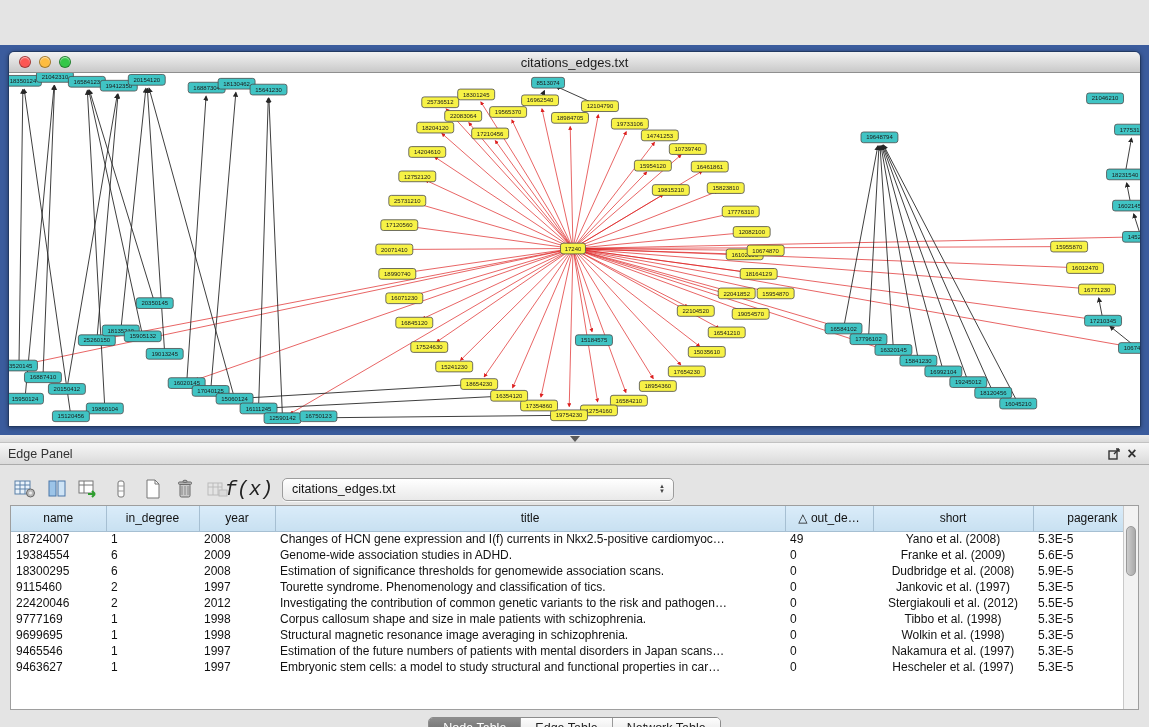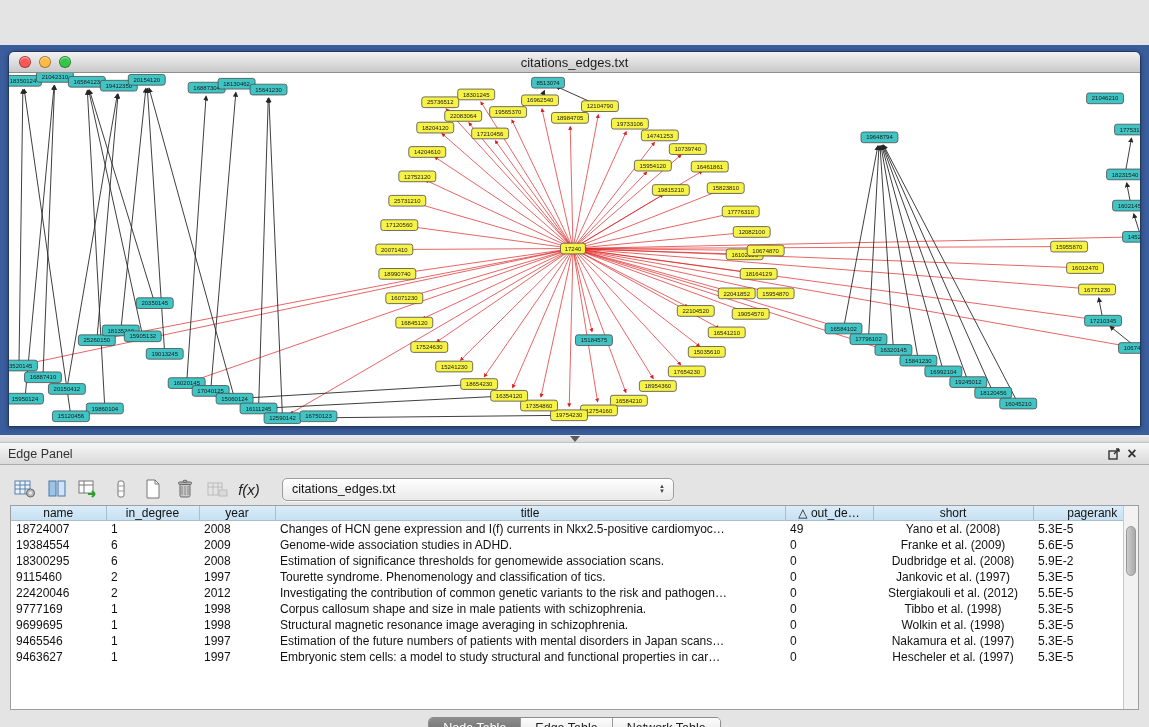--- a/index.html
+++ b/index.html
@@ -33,32 +33,32 @@
   .panel-header .ph-spacer { flex:1; }
   .panel-header .ph-btn { width:18px; height:16px; display:flex; align-items:center; justify-content:center;
                           color:#333; cursor:default; }
   .panel-header .close-x { font-size:16px; font-weight:bold; line-height:14px; }
 
   .panel-body { flex:1; background:#e4e4e4; display:flex; flex-direction:column; padding:8px 10px 6px 10px; }
 
   .toolbar { height:32px; flex:0 0 32px; display:flex; align-items:center; gap:6px; padding:0 2px; }
   .tool-btn { width:26px; height:26px; display:flex; align-items:center; justify-content:center; border-radius:4px; }
   .tool-btn svg { display:block; }
-  .fx-btn { font-family:Liberation Sans, sans-serif; font-style:italic; font-size:15px; color:#222; padding:0 4px; }
+  .fx-btn { font-family:Liberation Mono, monospace; font-style:italic; font-size:20px; color:#222; padding:0 4px; }
   .combo { margin-left:14px; width:392px; height:23px; background:linear-gradient(#ffffff,#e9e9e9);
            border:1px solid #9c9c9c; border-radius:5px; display:flex; align-items:center; padding-left:9px;
            font-size:12.5px; color:#111; box-shadow:0 1px 1px rgba(255,255,255,.8); }
   .combo .cb-text { flex:1; }
   .combo .cb-arrows { width:18px; display:flex; flex-direction:column; align-items:center; line-height:5px;
                       font-size:6px; color:#444; padding-right:4px; }
 
   .table-wrap { flex:1; display:flex; border:1px solid #9e9e9e; background:#fff; overflow:hidden; }
   .grid { flex:1; overflow:hidden; }
   table { border-collapse:collapse; table-layout:fixed; width:100%; }
-  thead th { height:14px; background:linear-gradient(#daecf9,#c8e0f1); border:1px solid #a6bfd2; border-top:none;
+  thead th { height:25px; background:linear-gradient(#daecf9,#c8e0f1); border:1px solid #a6bfd2; border-top:none;
              font-size:12px; font-weight:normal; color:#111; text-align:center; overflow:hidden; white-space:nowrap; }
   thead th:first-child { border-left:none; }
   thead th:last-child { border-right:none;padding-left:28px; }
   tbody td { height:16px; font-size:12px; color:#111; padding:0 5px; white-space:nowrap; overflow:hidden; }
   tbody td.c-center { text-align:center; }
   .vscroll { flex:0 0 15px; background:#f2f2f2; border-left:1px solid #c9c9c9; position:relative; }
   .vscroll .thumb { position:absolute; top:20px; left:2px; width:10px; height:50px; border-radius:6px;
                     background:linear-gradient(90deg,#cdcdcd,#a9a9a9); border:1px solid #999; }
 
   .tabs-row { flex:0 0 30px; display:flex; align-items:center; justify-content:center; padding-top:6px; }
@@ -687,21 +687,21 @@
                 <td class="c-center">Franke et al. (2009)</td>
                 <td>5.6E-5</td>
               </tr>
               <tr>
                 <td>18300295</td>
                 <td>6</td>
                 <td>2008</td>
                 <td>Estimation of significance thresholds for genomewide association scans.</td>
                 <td>0</td>
                 <td class="c-center">Dudbridge et al. (2008)</td>
-                <td>5.9E-2</td>
+                <td>5.9E-5</td>
               </tr>
               <tr>
                 <td>9115460</td>
                 <td>2</td>
                 <td>1997</td>
                 <td>Tourette syndrome. Phenomenology and classification of tics.</td>
                 <td>0</td>
                 <td class="c-center">Jankovic et al. (1997)</td>
                 <td>5.3E-5</td>
               </tr>

